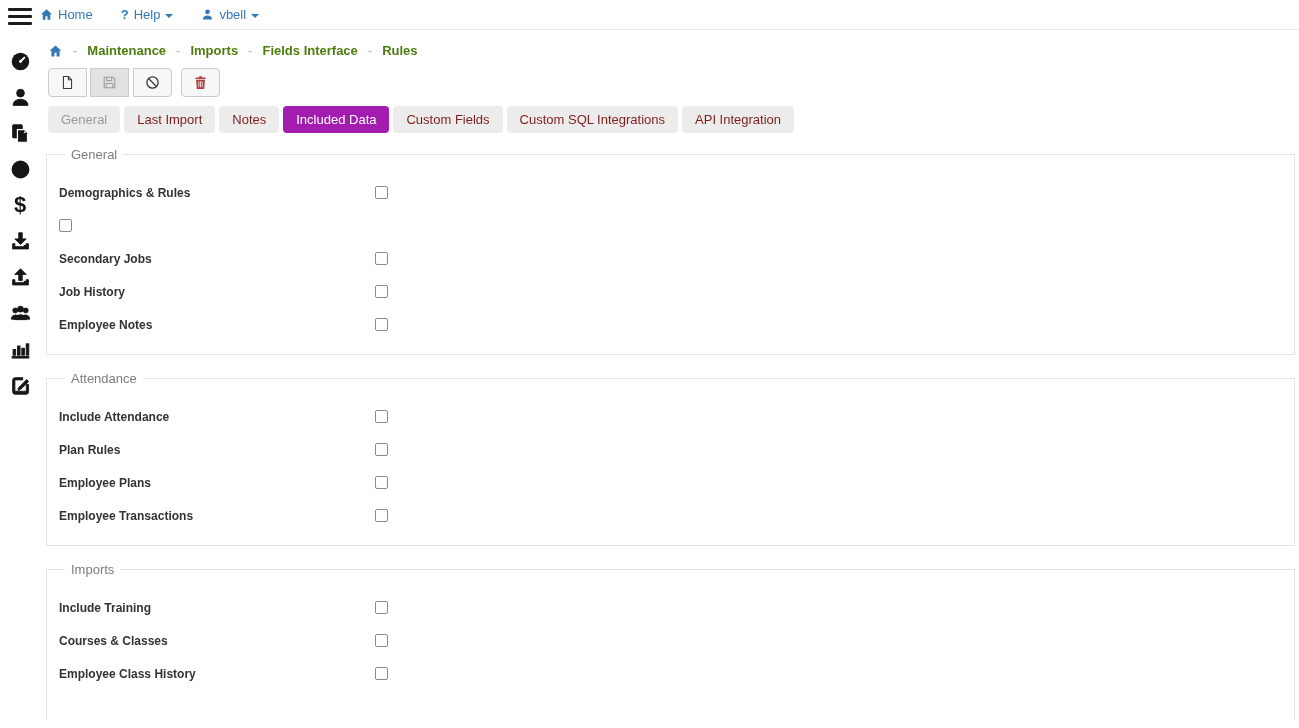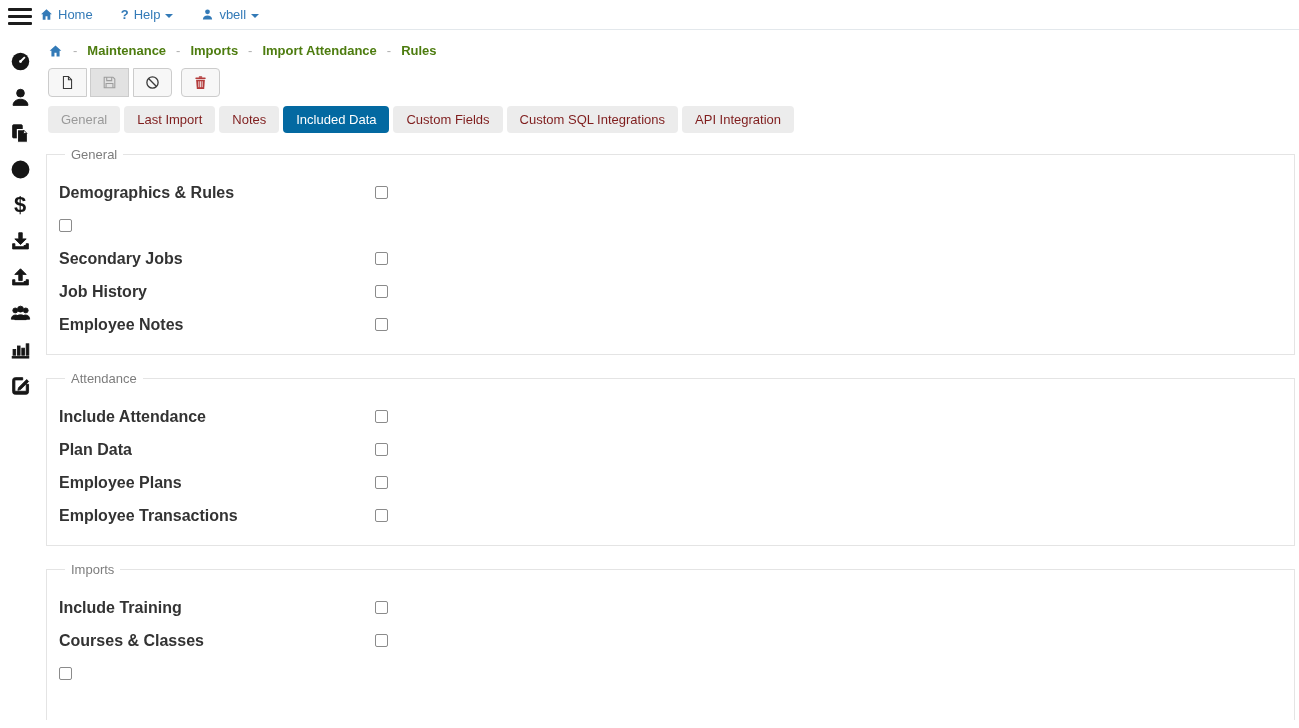--- a/index.html
+++ b/index.html
@@ -41,28 +41,28 @@
   .btn-group .tbtn + .tbtn { margin-left:-1px; }
   .btn-group .tbtn:first-child { border-radius:4px 0 0 4px; }
   .btn-group .tbtn:last-child { border-radius:0 4px 4px 0; }
   .tbtn.disabled { background:#e2e2e2; cursor:default; }
   .tbtn.danger { margin-left:9px; border-radius:4px; }
 
   
   .tabs { display:flex; gap:4px; margin:9px 0 0 2px; }
   .tab { padding:6px 13px; font-size:13px; background:#ececec; color:#7f1d1d; border-radius:4px; cursor:pointer; white-space:nowrap; }
   .tab.muted { color:#9a9a9a; }
-  .tab.active { background:#0369a1; color:#ffffff; }
+  .tab.active { background:#a21caf; color:#ffffff; }
 
   
   fieldset { border:1px solid #e4e4e4; margin:16px 0 0 0; padding:14px 0 13px 12px; }
   fieldset:first-of-type { margin-top:14px; }
   legend { font-size:13px; color:#7d7d7d; padding:0 6px; margin-left:6px; }
   .frow { height:33px; display:grid; grid-template-columns:316px 20px; align-items:center; }
-  .flabel { font-size:16px; font-weight:bold; color:#333; }
+  .flabel { font-size:12px; font-weight:bold; color:#333; }
   input[type=checkbox] { appearance:none; -webkit-appearance:none; width:13px; height:13px; border:1px solid #8b8b8b; border-radius:2px; background:#fff; margin:0; cursor:pointer; }
   .cut { border-bottom:none; padding-bottom:30px; }
 </style>
 </head>
 <body>
 
 <div class="app">
 
   <div class="sidebar">
     <div class="burger">
@@ -169,21 +169,21 @@
         <a class="home-ic">
           <svg viewBox="0 0 24 24">
               <path d="M12 2.5l10 9h-3v10h-5.2v-6.3H10.2v6.3H5v-10H2z"></path>
             </svg>
         </a>
         <span class="crumb-sep">-</span>
         <a>Maintenance</a>
         <span class="crumb-sep">-</span>
         <a>Imports</a>
         <span class="crumb-sep">-</span>
-        <a>Import Attendance</a>
+        <a>Fields Interface</a>
         <span class="crumb-sep">-</span>
         <a>Rules</a>
       </div>
 
       <div class="toolbar">
         <div class="btn-group">
           <button class="tbtn">
             <svg viewBox="0 0 24 24" fill="none" stroke="#3a3a3a" stroke-width="1.7">
                 <path d="M5.5 2.5h8l5 5v14h-13z"></path>
                 <path d="M13.5 2.5v5h5"></path>
@@ -248,21 +248,21 @@
         </div>
       </fieldset>
 
       <fieldset>
         <legend>Attendance</legend>
         <div class="frow">
           <label class="flabel">Include Attendance</label>
           <input type="checkbox" style="">
         </div>
         <div class="frow">
-          <label class="flabel">Plan Data</label>
+          <label class="flabel">Plan Rules</label>
           <input type="checkbox" style="">
         </div>
         <div class="frow">
           <label class="flabel">Employee Plans</label>
           <input type="checkbox" style="">
         </div>
         <div class="frow">
           <label class="flabel">Employee Transactions</label>
           <input type="checkbox" style="">
         </div>
@@ -272,19 +272,20 @@
         <legend>Imports</legend>
         <div class="frow">
           <label class="flabel">Include Training</label>
           <input type="checkbox" style="">
         </div>
         <div class="frow">
           <label class="flabel">Courses &amp; Classes</label>
           <input type="checkbox" style="">
         </div>
         <div class="frow">
+          <label class="flabel">Employee Class History</label>
           <input type="checkbox" style="">
         </div>
       </fieldset>
 
     </div>
   </div>
 </div>
 
 </body></html>

